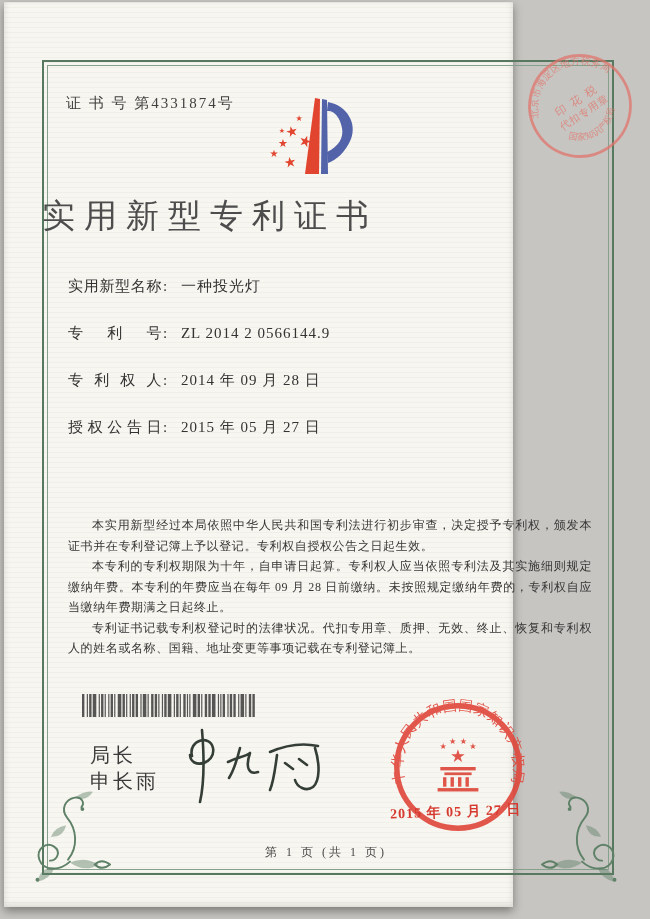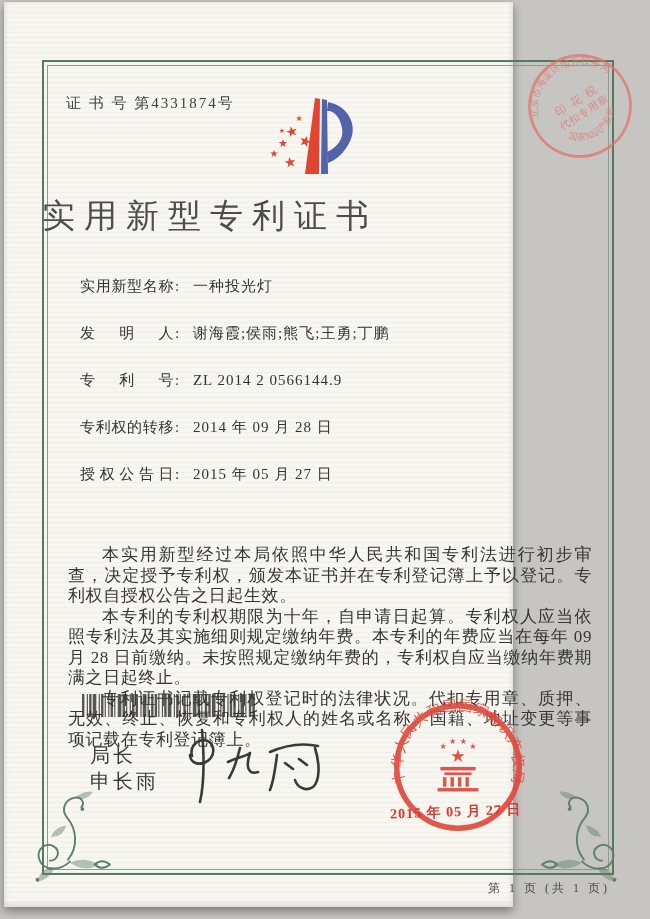--- a/index.html
+++ b/index.html
@@ -8,38 +8,38 @@
   .paper{position:absolute;left:4px;top:2px;right:4px;bottom:12px;
     background-color:#f8f6f0;
     background-image:repeating-linear-gradient(180deg, rgba(165,185,170,0.10) 0 1px, rgba(0,0,0,0) 1px 5px);
     box-shadow:0 4px 9px rgba(0,0,0,.38), inset 0 -2px 6px rgba(120,120,115,.25);}
   .frame{position:absolute;left:38px;top:58px;width:568px;height:811px;border:2px solid #57795f;}
   .frame::before{content:"";position:absolute;inset:3px;border:1px solid #86a08c;}
   .cert-no{position:absolute;left:62px;top:92px;font-size:15px;letter-spacing:2px;color:#3f3f3f;}
   .logo{position:absolute;left:239px;top:84px;width:118px;height:102px;}
   .title{position:absolute;left:38px;top:192px;width:568px;margin:0;
     font-size:33px;font-weight:500;letter-spacing:9px;color:#4d4d4d;}
-  .fields{position:absolute;left:64px;top:274px;width:500px;font-size:15px;color:#333;margin-left:12px;}
+  .fields{position:absolute;left:64px;top:274px;width:500px;font-size:15px;color:#333;}
   .field-row{height:20px;line-height:20px;margin-bottom:27px;white-space:nowrap;}
   .flabel{display:inline-block;width:94px;text-align:justify;text-align-last:justify;letter-spacing:.5px;}
   .colon{margin-left:1px;}
   .fvalue{margin-left:10px;letter-spacing:1px;}
-  .body-text{position:absolute;left:64px;top:543px;width:524px;font-size:17px;line-height:20.5px;
+  .body-text{position:absolute;left:64px;top:513px;width:524px;font-size:12px;line-height:20.5px;
     color:#363636;text-align:justify;letter-spacing:.6px;}
   .body-text p{margin:0;text-indent:2em;}
   .barcode{position:absolute;left:78px;top:692px;width:174px;height:23px;opacity:.82;}
   .official{position:absolute;left:86px;top:742px;font-size:20px;color:#3b3b3b;letter-spacing:3px;
     font-family:Liberation Mono, monospace;line-height:26px;}
   .signature{position:absolute;left:160px;top:722px;width:180px;height:85px;}
   .seal{position:absolute;left:386px;top:697px;width:136px;height:136px;opacity:.9;}
   .seal-date{position:absolute;left:386px;top:801px;width:140px;font-size:14px;font-weight:bold;color:#d6392e;
     letter-spacing:1px;transform:rotate(-2deg);white-space:nowrap;}
   .tax-stamp{position:absolute;left:520px;top:48px;width:112px;height:112px;transform:rotate(-33deg);opacity:.72;}
-  .footer{position:absolute;left:38px;top:842px;width:568px;text-align:right;font-size:12px;
-    letter-spacing:3px;color:#4a4a4a;margin-top:36px;}
+  .footer{position:absolute;left:38px;top:842px;width:568px;text-align:center;font-size:12px;
+    letter-spacing:3px;color:#4a4a4a;}
   .ornament{position:absolute;width:86px;height:108px;}
   .ornament.bl{left:22px;top:776px;}
   .ornament.br{left:536px;top:776px;transform:scaleX(-1);}
 </style>
 </head>
 <body>
 
 <div class="photo">
   <div class="paper">
 
@@ -110,29 +110,25 @@
     </div>
 
     <h1 class="title">实用新型专利证书</h1>
 
     <div class="fields">
       <div class="field-row">
         <span class="flabel">实用新型名称</span><span class="colon">:</span>
         <span class="fvalue">一种投光灯</span>
       </div>
       <div class="field-row">
-        <span class="flabel">发明人</span><span class="colon">:</span>
-        <span class="fvalue">谢海霞;侯雨;熊飞;王勇;丁鹏</span>
-      </div>
-      <div class="field-row">
         <span class="flabel">专利号</span><span class="colon">:</span>
         <span class="fvalue">ZL 2014 2 0566144.9</span>
       </div>
       <div class="field-row">
-        <span class="flabel">专利权的转移</span><span class="colon">:</span>
+        <span class="flabel">专利权人</span><span class="colon">:</span>
         <span class="fvalue">2014 年 09 月 28 日</span>
       </div>
       <div class="field-row">
         <span class="flabel">授权公告日</span><span class="colon">:</span>
         <span class="fvalue">2015 年 05 月 27 日</span>
       </div>
     </div>
 
     <div class="body-text">
       <p>本实用新型经过本局依照中华人民共和国专利法进行初步审查，决定授予专利权，颁发本证书并在专利登记簿上予以登记。专利权自授权公告之日起生效。</p>

